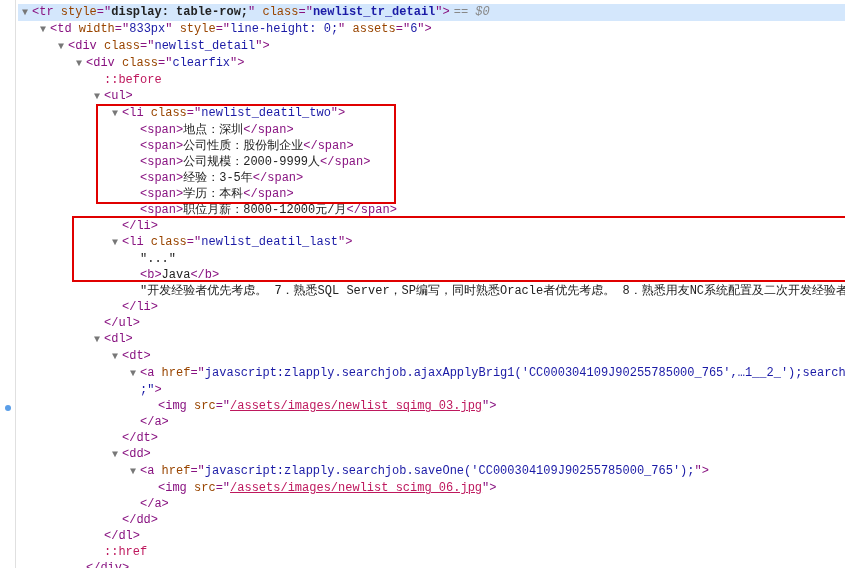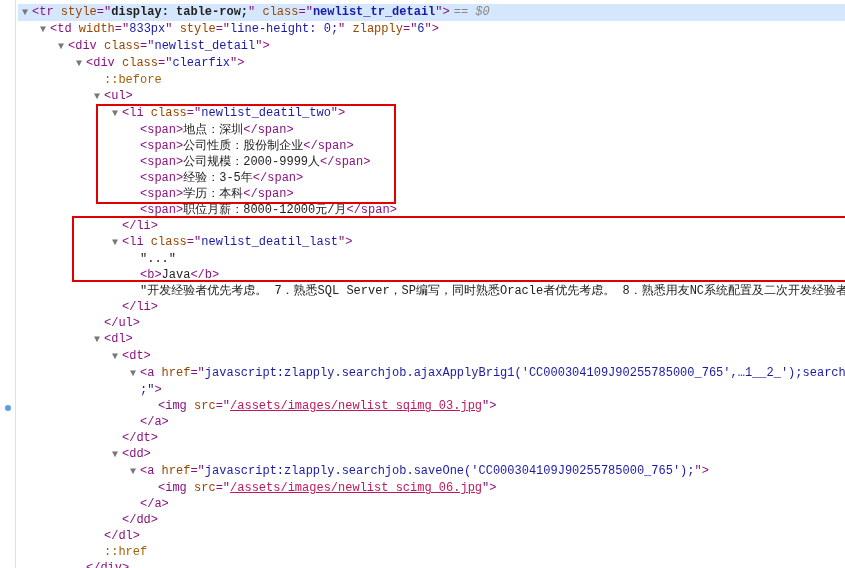--- a/index.html
+++ b/index.html
@@ -25,21 +25,21 @@
 .arrow-none::before { content: ""; }
 .tag, .attr, .val, .txt, .punct, .eq, .q { font-family: inherit; }
 .punct { color: #881280; }
 .tag { color: #881280; }
 .attr { color: #994500; }
 .val { color: #1a1aa6; }
 .txt { color: #222; }
 .link { color: #be185d; text-decoration: underline; cursor: pointer; }
 .selected { background: #d4e7fc; }
 .sel-suffix { color: #888; margin-left: 4px; font-style: italic;}
-.pseudo { color: #a16207; margin-top: 34px; }
+.pseudo { color: #be185d; margin-top: 34px; }
 .indent { display: inline-block; }
 .i1 { width: 18px; } .i2 { width: 36px; } .i3 { width: 54px; }
 .i4 { width: 72px; } .i5 { width: 90px; } .i6 { width: 108px; }
 .i7 { width: 126px; }
 .box-red {
   position: absolute;
   border: 2px solid #e00000;
   pointer-events: none;
   z-index: 5;
 }
@@ -75,21 +75,21 @@
 <div class="line selected">
 <span class="arrow arrow-down"></span><span class="punct">&lt;</span><span class="tag">tr</span>
  <span class="attr">style</span><span class="punct">="</span><span class="txt"><b>display: table-row;</b></span><span class="punct">"</span>
  <span class="attr">class</span><span class="punct">="</span><span class="val"><b>newlist_tr_detail</b></span><span class="punct">"&gt;</span><span class="sel-suffix">== $0</span>
 </div>
 
 <div class="line">
 <span class="indent i1"></span><span class="arrow arrow-down"></span><span class="punct">&lt;</span><span class="tag">td</span>
  <span class="attr">width</span><span class="punct">="</span><span class="val">833px</span><span class="punct">"</span>
  <span class="attr">style</span><span class="punct">="</span><span class="val">line-height: 0;</span><span class="punct">"</span>
- <span class="attr">zlapply</span><span class="punct">="</span><span class="val">6</span><span class="punct">"&gt;</span>
+ <span class="attr">assets</span><span class="punct">="</span><span class="val">6</span><span class="punct">"&gt;</span>
 </div>
 
 <div class="line">
 <span class="indent i2"></span><span class="arrow arrow-down"></span><span class="punct">&lt;</span><span class="tag">div</span>
  <span class="attr">class</span><span class="punct">="</span><span class="val">newlist_detail</span><span class="punct">"&gt;</span>
 </div>
 
 <div class="line">
 <span class="indent i3"></span><span class="arrow arrow-down"></span><span class="punct">&lt;</span><span class="tag">div</span>
  <span class="attr">class</span><span class="punct">="</span><span class="val">clearfix</span><span class="punct">"&gt;</span>

